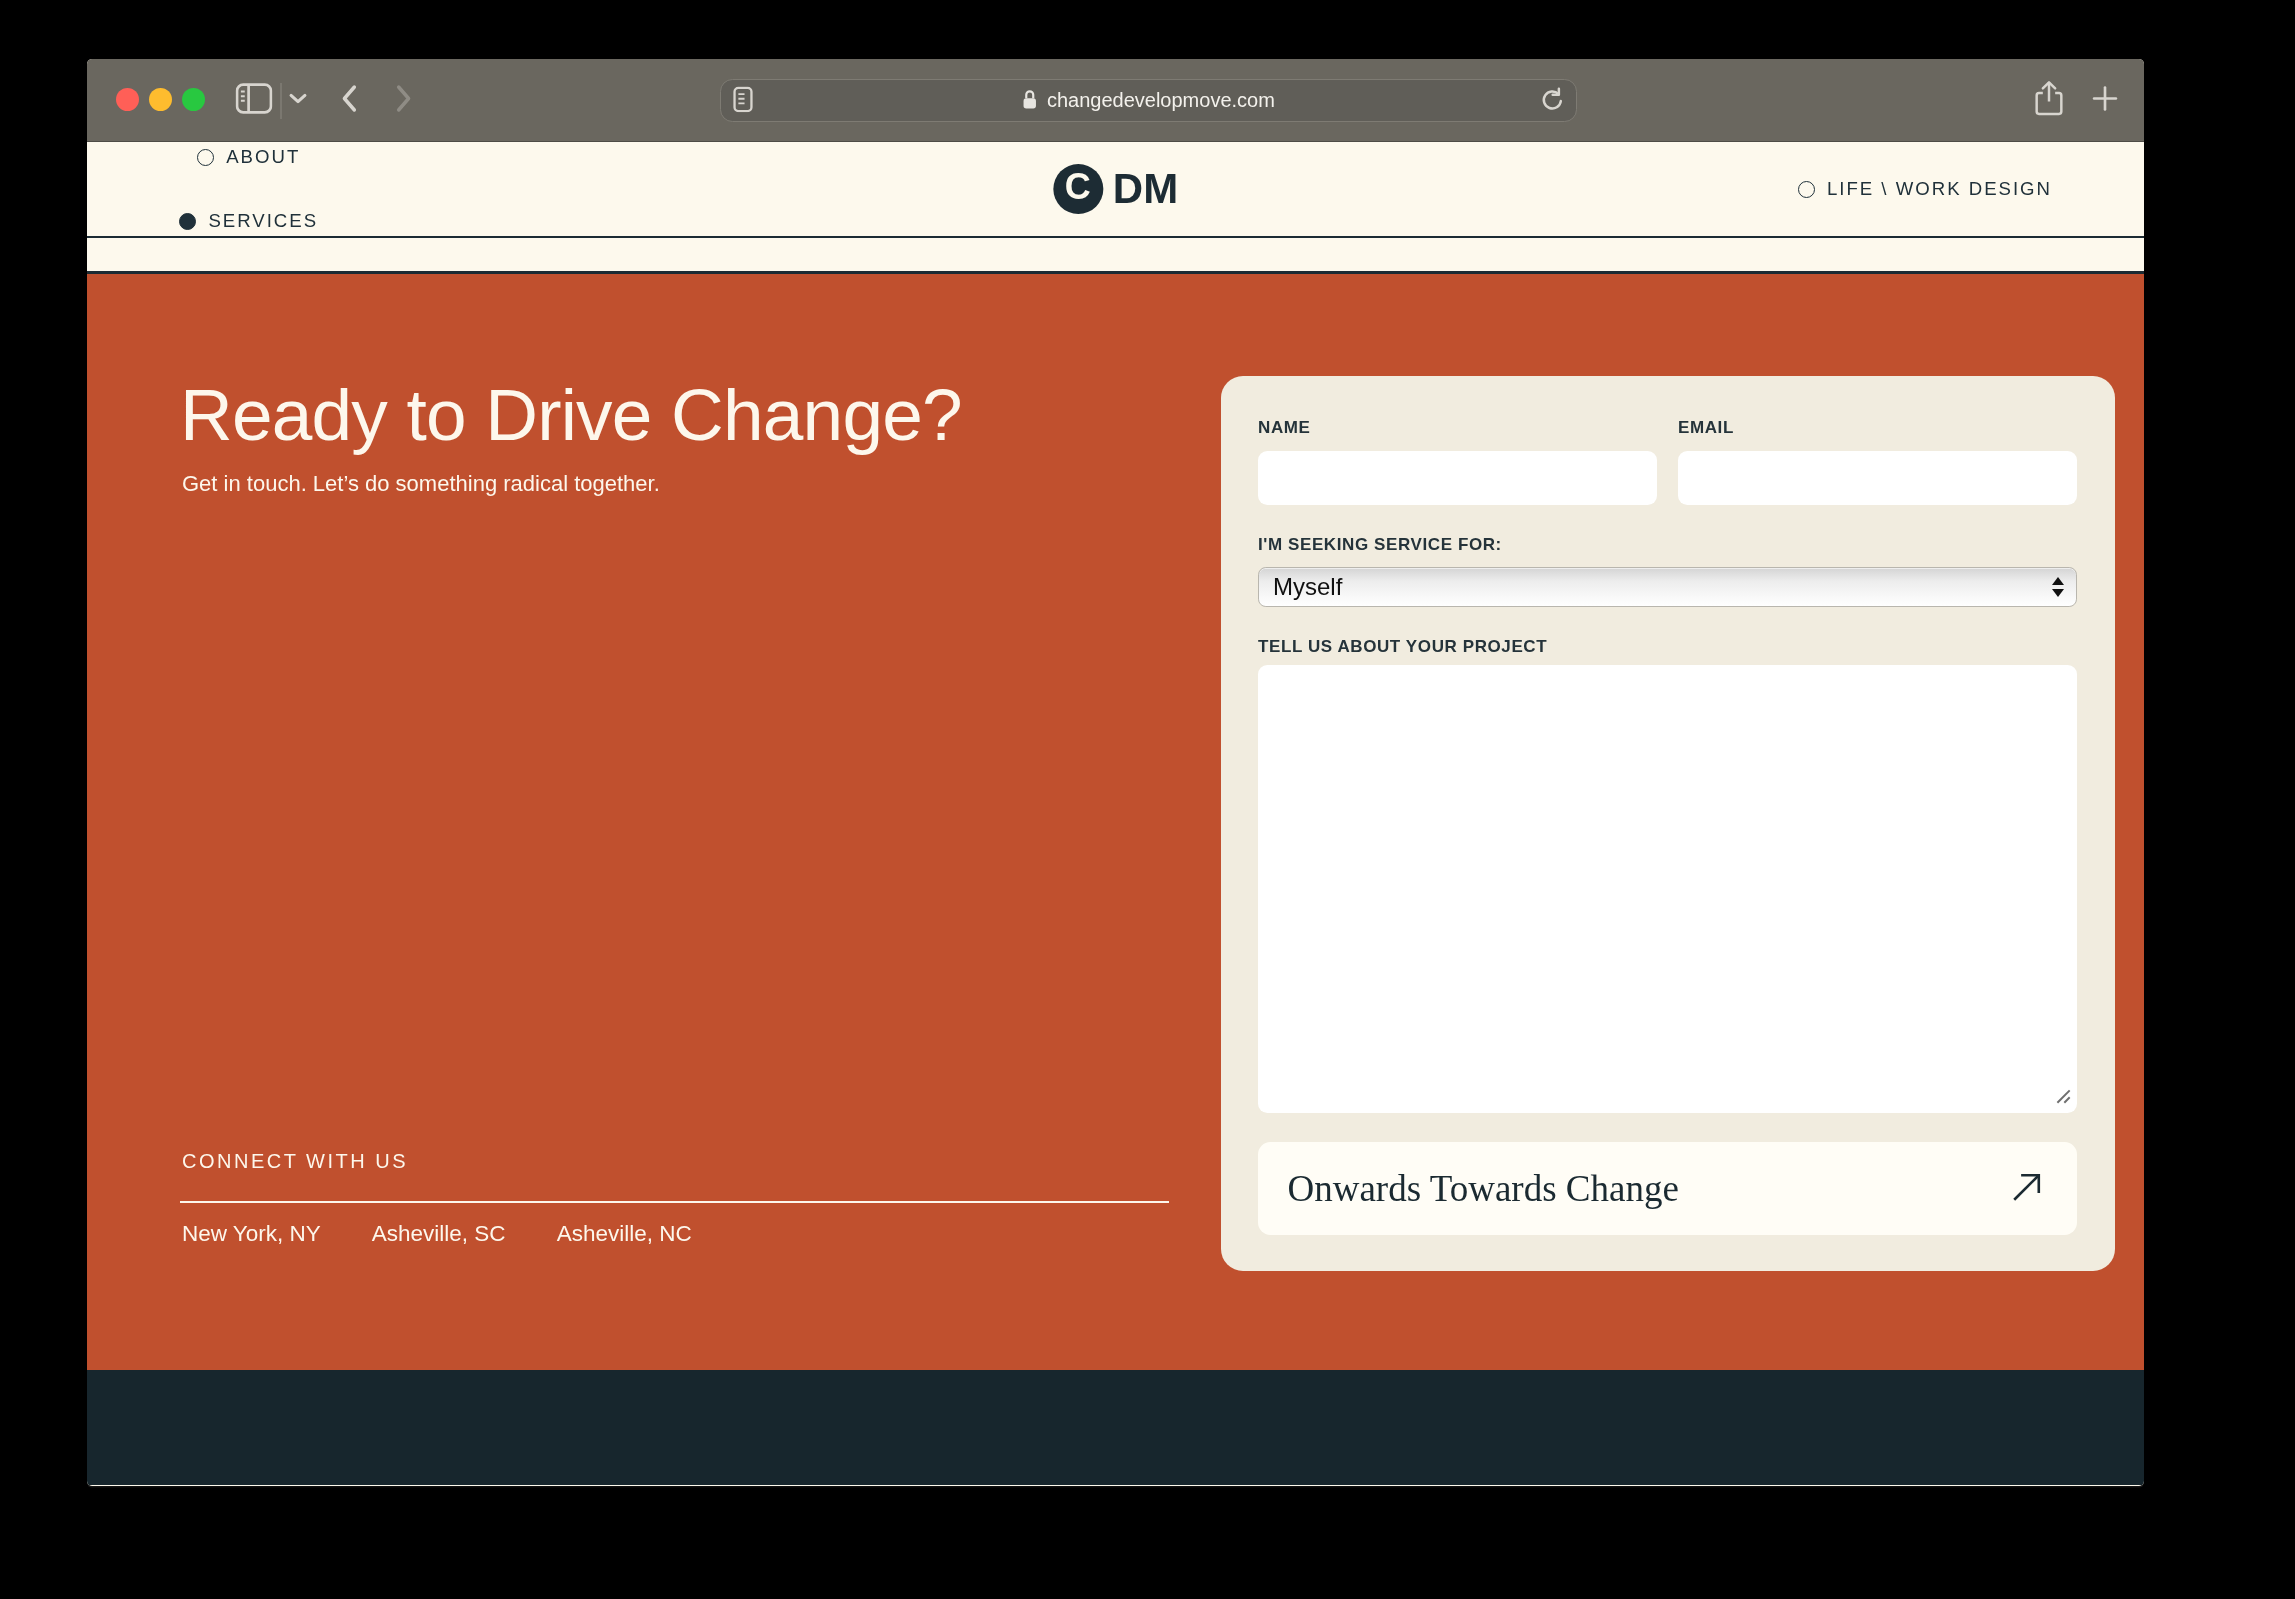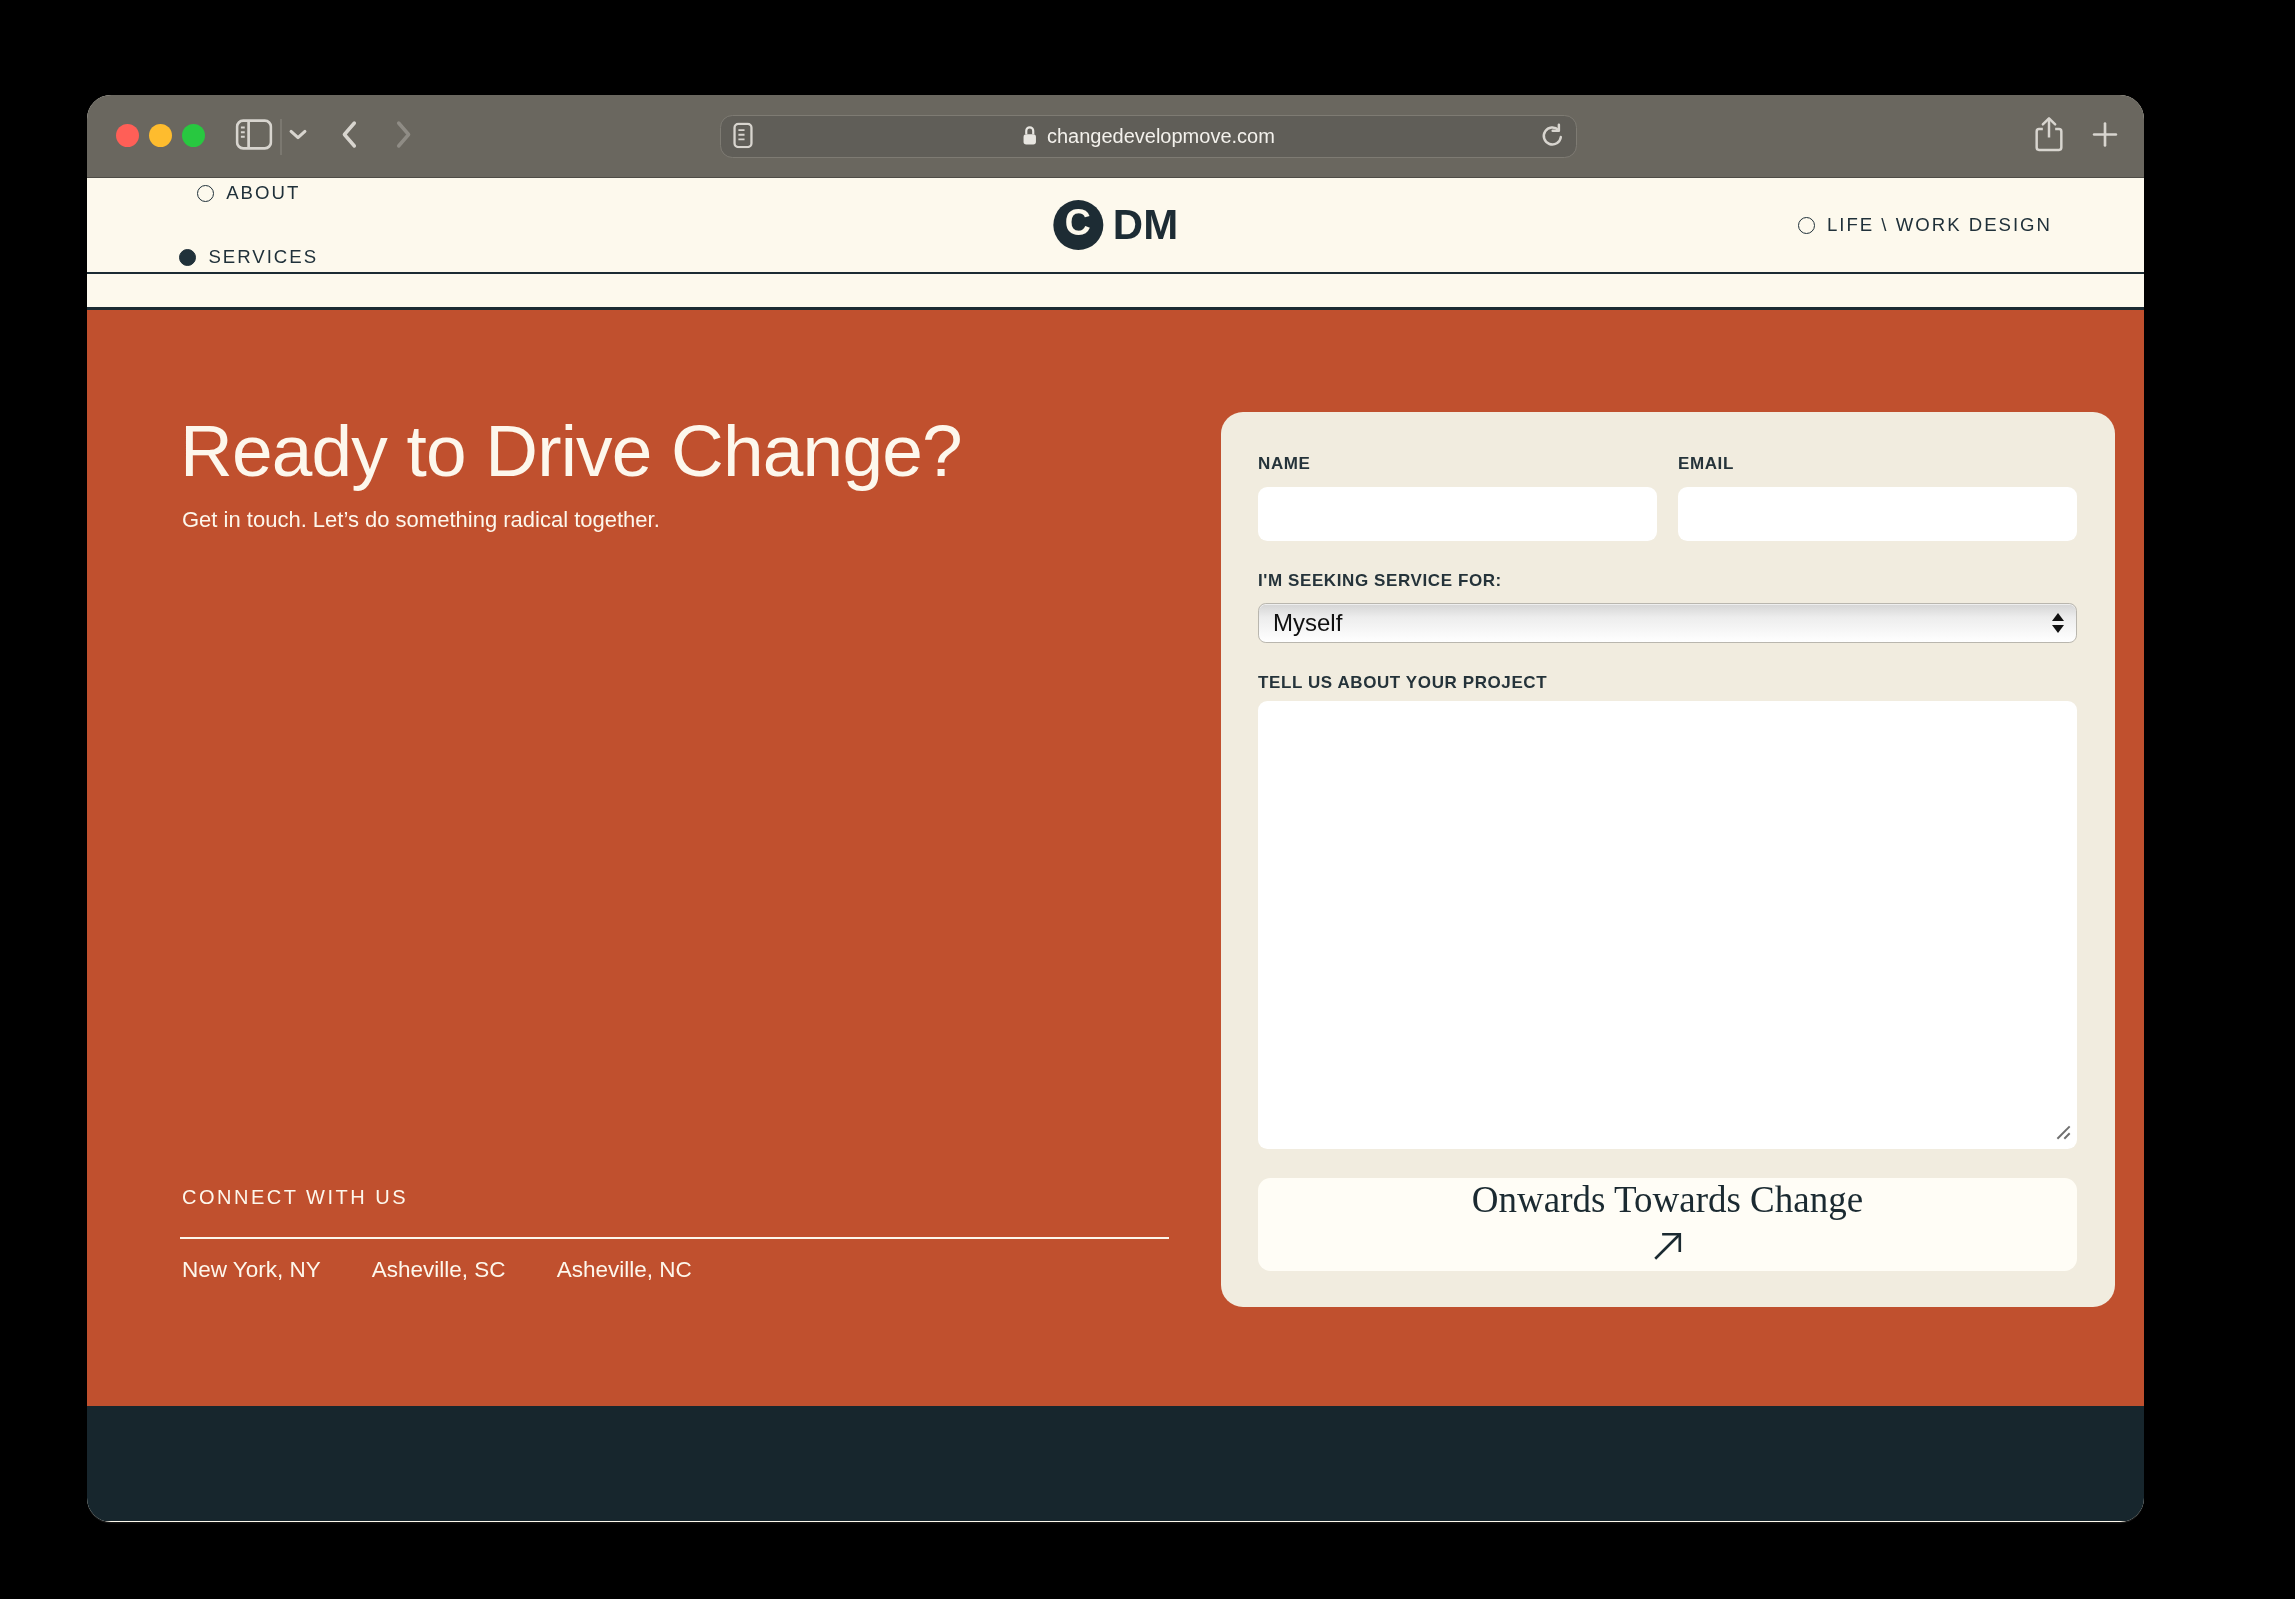--- a/index.html
+++ b/index.html
@@ -1,21 +1,20 @@
 <!DOCTYPE html>
 <html style="font-size:12.4px"><head>
 <meta charset="utf-8">
 <style>
   * { margin:0; padding:0; box-sizing:border-box; }
   html,body { width:2295px; height:1600px; background:#000; font-family:"Liberation Sans", sans-serif; }
   .window {
     position:absolute; left:87px; top:59px; width:2057px; height:1427px;
-    border-radius:24px; overflow:hidden; background:#fdf9ed;
+    border-radius:5px; overflow:hidden; background:#fdf9ed;
     box-shadow:0 23px 70px rgba(0,0,0,0.65), 0 1.6px 0 rgba(255,255,255,0.12);
-    margin-top:36px;
   }
   
   .chrome { position:relative; height:83px; background:#6a675f; border-bottom:0.8px solid #4e4c46; }
   .traffic { position:absolute; left:29px; top:29px; display:flex; gap:10px; }
   .light { width:23px; height:23px; border-radius:50%; }
   .light.red    { background:#ff5f57; }
   .light.yellow { background:#febc2e; }
   .light.green  { background:#28c840; }
   .chrome-btn { position:absolute; top:50%; transform:translate(-50%,-50%); display:flex; align-items:center; justify-content:center; }
   .chrome-sep { position:absolute; left:193px; top:24px; width:1.6px; height:36px; background:#7b7870; }
@@ -74,21 +73,21 @@
   .tri-up   { width:0; height:0; border-left:6.2px solid transparent; border-right:6.2px solid transparent; border-bottom:8.5px solid #111; }
   .tri-down { width:0; height:0; border-left:6.2px solid transparent; border-right:6.2px solid transparent; border-top:8.5px solid #111; }
   .project-label { position:absolute; left:37px; top:261px; }
   .textarea-wrap { position:absolute; left:37px; top:289px; width:819px; height:448px; }
   .textarea { width:100%; height:100%; background:#fff; border:none; border-radius:9.3px;
               resize:none; outline:none; font-size:23px; padding:15.5px 17px; color:#1d2a30;
               font-family:"Liberation Sans", sans-serif; }
   .resize-handle { position:absolute; right:4.7px; bottom:4.7px; }
   .submit { position:absolute; left:37px; top:766px; width:819px; height:93px;
             background:#fffdf6; border:none; border-radius:12.4px; cursor:pointer;
-            display:flex; align-items:center; justify-content:space-between; padding:0 29.5px;flex-direction:column; }
+            display:flex; align-items:center; justify-content:space-between; padding:0 29.5px; }
   .submit-label { font-family:"Liberation Serif", serif; font-size:37px; color:#1b2a31; }
   
   .sitefooter { height:115px; background:#17262d; }
 </style>
 </head>
 <body>
 
 <div class="window">
 
   <div class="chrome">

